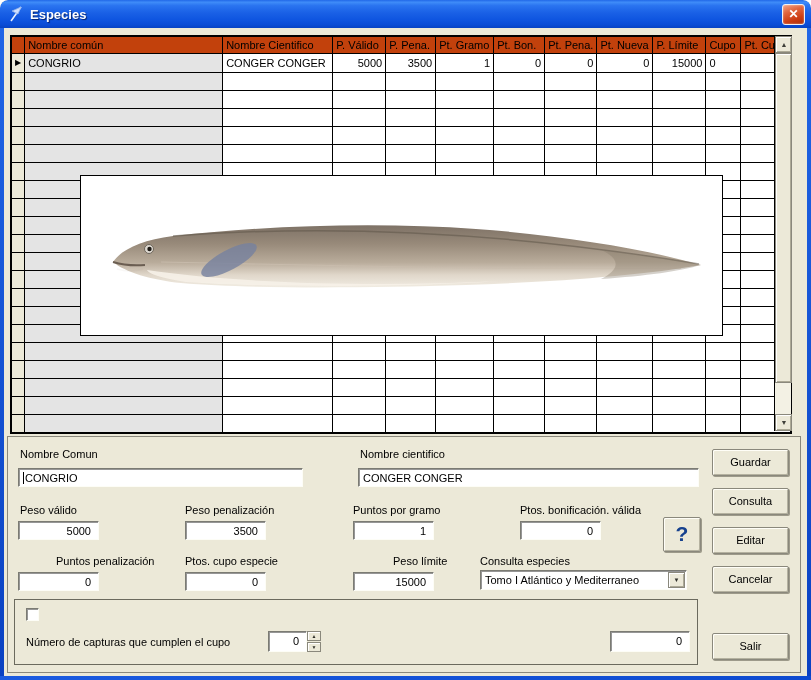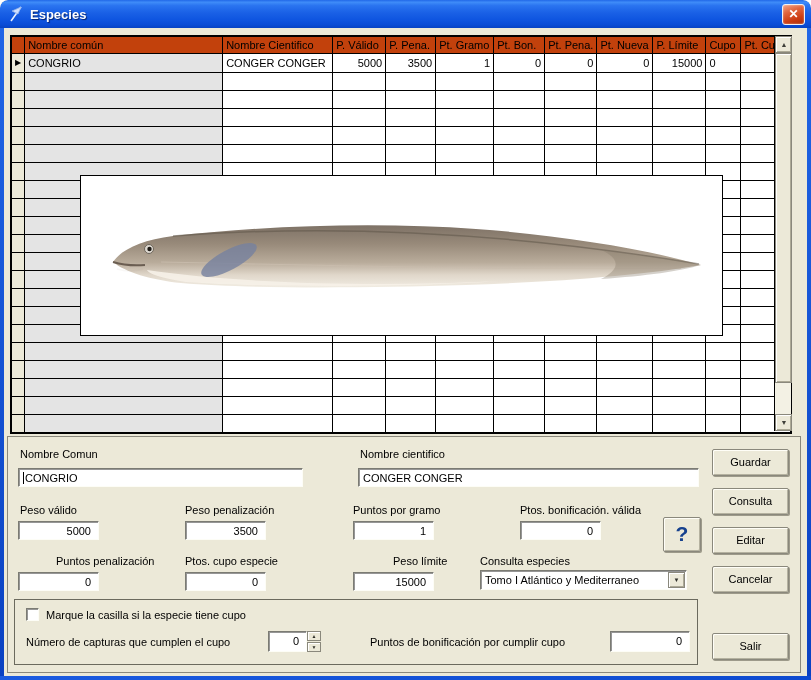--- a/index.html
+++ b/index.html
@@ -529,30 +529,28 @@
     <div class="tb num" style="left:349px; top:544px; width:81px; height:19px;">15000</div>
 
     <div class="lbl" style="left:476px; top:527px;">Consulta especies</div>
     <div class="combo">
       <span>Tomo  I Atlántico y Mediterraneo</span>
       <div class="combo-btn">▼</div>
     </div>
 
     <div class="groupbox">
       <div class="checkbox"></div>
-      <div class="lbl" style="left:31px; top:9px;">Marque la casilla si la especie tiene cupo</div>
 
       <div class="lbl" style="left:11px; top:36px;">Número de capturas que  cumplen el cupo</div>
       <div class="tb num" style="left:253px; top:31px; width:39px; height:21px;">0</div>
       <div class="spin">
         <div class="up">▲</div>
         <div class="dn">▼</div>
       </div>
 
-      <div class="lbl" style="left:355px; top:36px;">Puntos de bonificación por cumplir cupo</div>
       <div class="tb num" style="left:595px; top:31px; width:80px; height:21px;">0</div>
     </div>
 
     <div class="btn" style="left:708px; top:421px;">Guardar</div>
     <div class="btn" style="left:708px; top:460px;">Consulta</div>
     <div class="btn" style="left:708px; top:499px;text-align:center;">Editar</div>
     <div class="btn" style="left:708px; top:538px;">Cancelar</div>
     <div class="btn" style="left:708px; top:605px;">Salir</div>
 
   </div>

